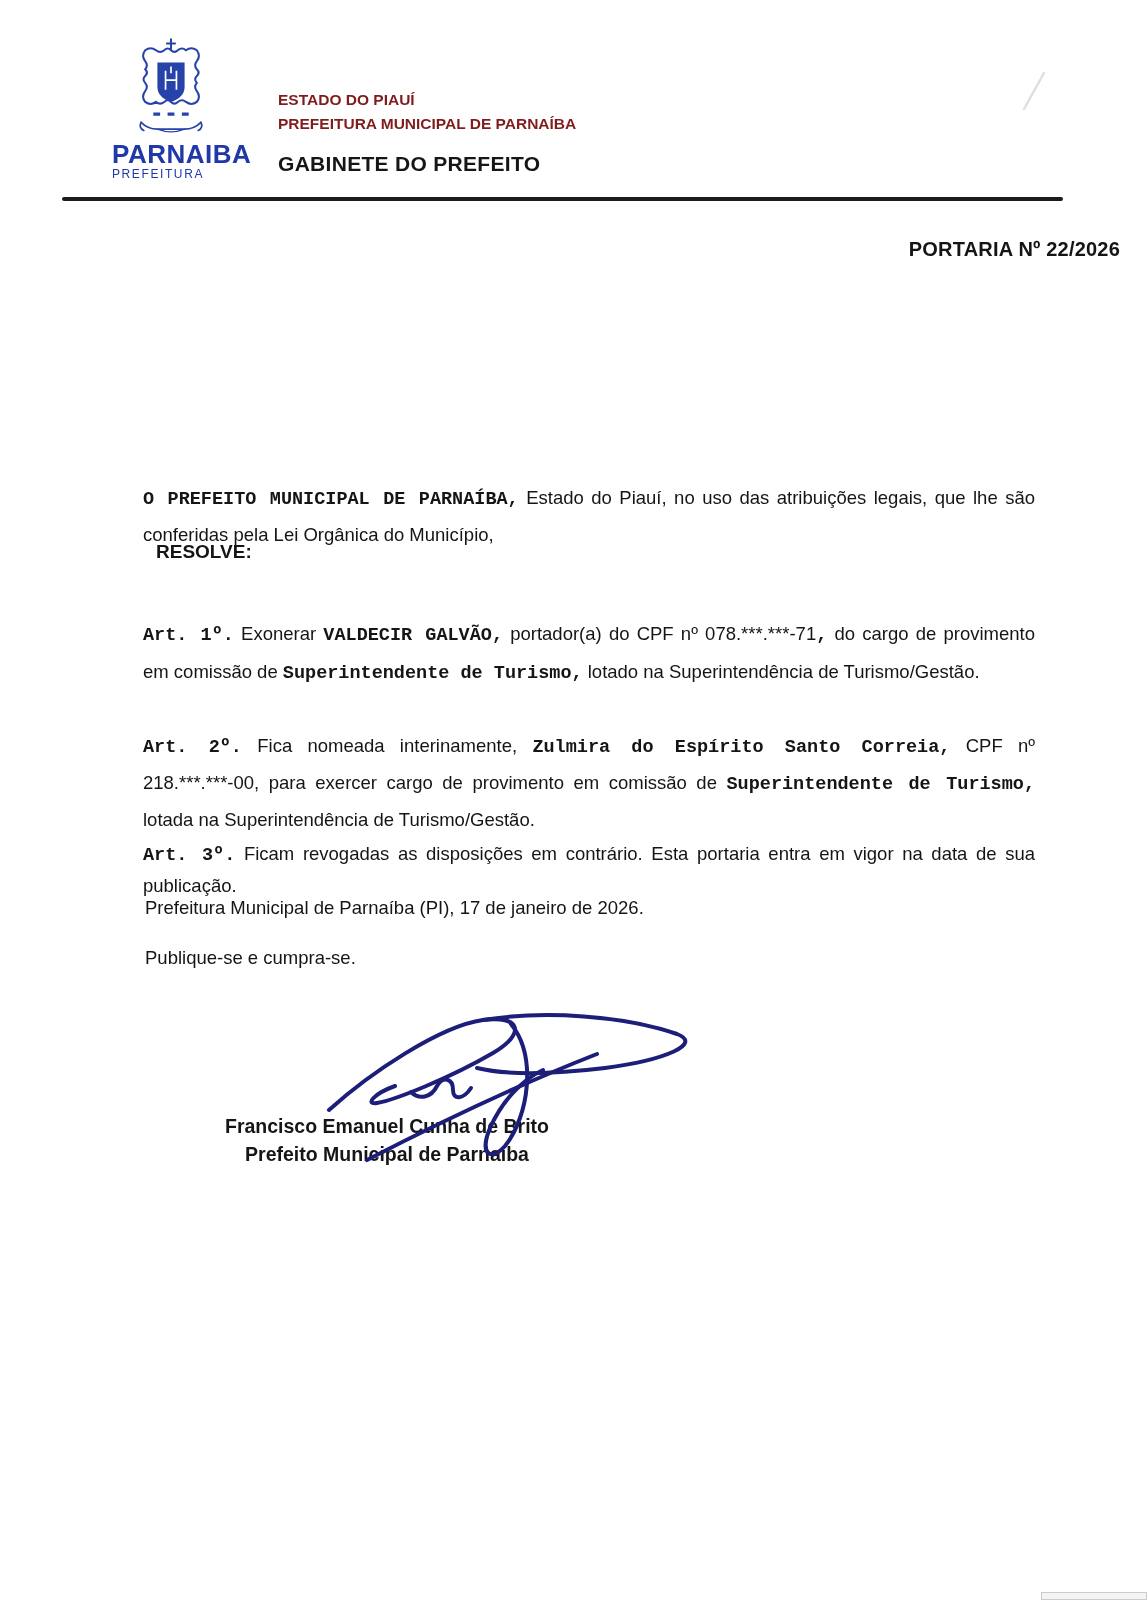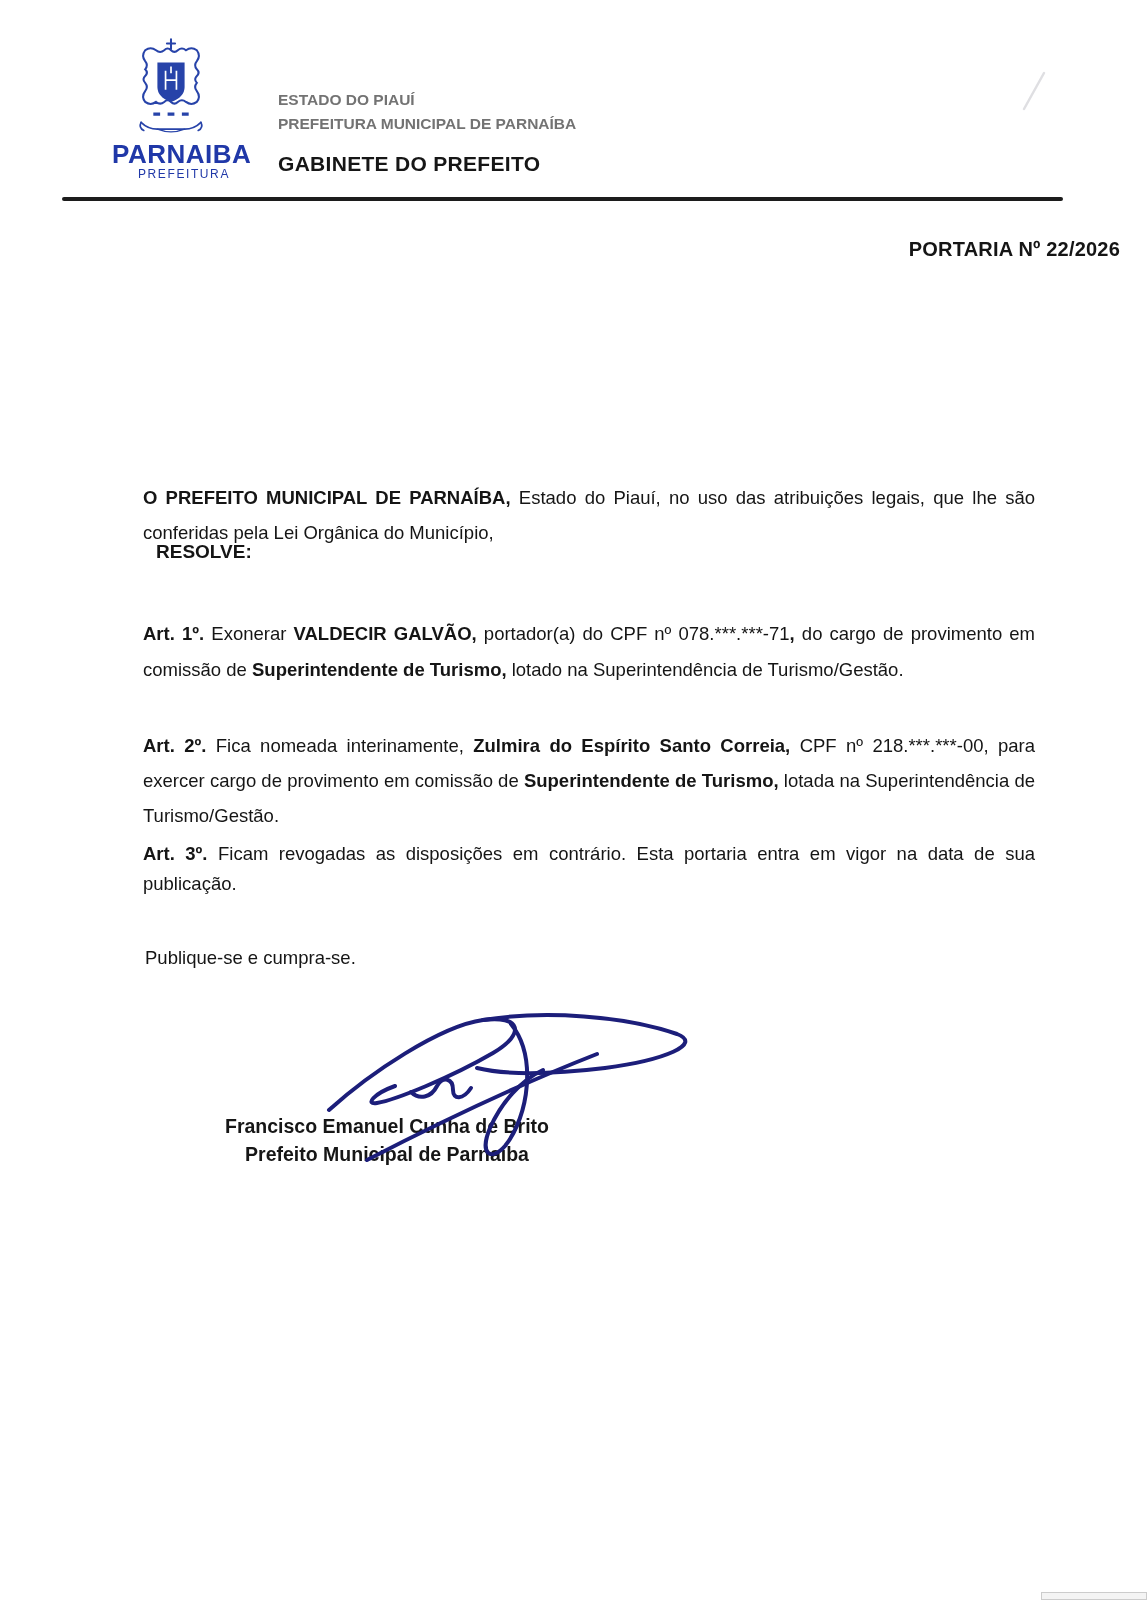--- a/index.html
+++ b/index.html
@@ -6,36 +6,36 @@
   .page{
     position:relative;
     width:1147px;height:1600px;
     background:#ffffff;
     font-family:"Liberation Sans","DejaVu Sans",sans-serif;
     color:#151515;
     overflow:hidden;
   }
   
   .header{position:absolute;top:38px;left:112px;display:flex;}
-  .logo{width:118px;text-align:right;}
+  .logo{width:118px;text-align:left;}
   .crest{width:84px;height:102px;margin:0 auto;display:block;}
   .logo-name{font-size:26px;font-weight:bold;color:#2038a8;letter-spacing:.5px;line-height:26px;margin-top:1px;}
   .logo-sub{font-size:12px;font-weight:normal;color:#2038a8;letter-spacing:1.6px;line-height:15px;}
   .header-text{margin-left:48px;padding-top:50px;}
-  .hl{font-size:15.5px;font-weight:bold;line-height:24px;color:#737373;}
+  .hl{font-size:15.5px;font-weight:bold;line-height:24px;color:#7f1d1d;}
   .hl3{font-size:21px;font-weight:bold;line-height:28px;margin-top:14px;letter-spacing:.3px;color:#161616;}
   .rule{position:absolute;top:197px;left:62px;width:1001px;height:4px;background:#1c1c1c;border-radius:2px;}
   .slash-mark{position:absolute;left:1018px;top:70px;width:32px;height:42px;opacity:.55;}
   
   .title{position:absolute;top:238px;left:0;width:1120px;text-align:right;font-size:20px;font-weight:bold;letter-spacing:.2px;}
   .ementa{position:absolute;top:334px;left:620px;width:428px;font-weight:bold;font-size:18px;line-height:28px;text-align:justify;}
   .para{position:absolute;left:143px;width:892px;font-size:18.5px;line-height:35px;text-align:justify;}
   .preamble{top:461px;}
   .resolve{position:absolute;top:541px;left:156px;font-size:19px;font-weight:bold;}
-  .art b,.para b,.preamble b{font-weight:bold;}
+  .art b,.para b,.preamble b{font-weight:bold;font-family:Liberation Mono, monospace;}
   .art1{top:597px;line-height:36.5px;}
   .art2{top:709px;line-height:35px;}
   .art3{top:820px;line-height:30px;}
   .date-line{position:absolute;top:897px;left:145px;font-size:18.5px;}
   .publish-line{position:absolute;top:947px;left:145px;font-size:18.5px;}
   
   .sig-block{position:absolute;top:1112px;left:197px;width:380px;text-align:center;font-weight:bold;font-size:19.5px;line-height:28px;color:#161616;}
   .sig-ink{position:absolute;left:118px;top:-104px;width:400px;height:165px;z-index:3;pointer-events:none;}
   
   .stamp{position:absolute;left:1041px;top:1592px;width:106px;height:8px;background:#f4f4f4;border:1px solid #cccccc;box-sizing:border-box;}
@@ -94,20 +94,21 @@
 
 
   <p class="para preamble"><b>O PREFEITO MUNICIPAL DE PARNAÍBA,</b><span> Estado do Piauí, no uso das atribuições legais, que lhe são conferidas pela Lei Orgânica do Município,</span></p>
 
   <div class="resolve">RESOLVE:</div>
 
   <p class="para art art1"><b>Art. 1º.</b><span> Exonerar </span><b>VALDECIR GALVÃO,</b><span> portador(a) do CPF nº 078.***.***-71</span><b>,</b><span>  do cargo de provimento em comissão de </span><b>Superintendente de Turismo,</b><span> lotado na Superintendência de Turismo/Gestão.</span></p>
   <p class="para art art2"><b>Art. 2º.</b><span> Fica nomeada interinamente, </span><b>Zulmira do Espírito Santo Correia,</b><span> CPF nº 218.***.***-00, para exercer cargo de provimento em comissão de </span><b>Superintendente de Turismo,</b><span> lotada na Superintendência de Turismo/Gestão.</span></p>
   <p class="para art art3"><b>Art. 3º.</b><span> Ficam revogadas as disposições em contrário. Esta portaria entra em vigor na data de sua publicação.</span></p>
 
+  <div class="date-line">Prefeitura Municipal de Parnaíba (PI), 17 de janeiro de 2026.</div>
   <div class="publish-line">Publique-se e cumpra-se.</div>
 
   <div class="sig-block">
     <svg class="sig-ink" viewBox="0 0 400 165">
       <g fill="none" stroke="#1c1e7a" stroke-width="4" stroke-linecap="round">
 
         <path d="M14,102 C 55,65 125,18 168,12 C 205,7 212,25 178,45 C 135,70 80,92 62,95 C 50,97 58,86 80,78"></path>
 
         <path d="M168,12 C 230,2 310,8 362,26 C 388,36 350,52 290,60 C 240,66 195,68 162,60"></path>
 

